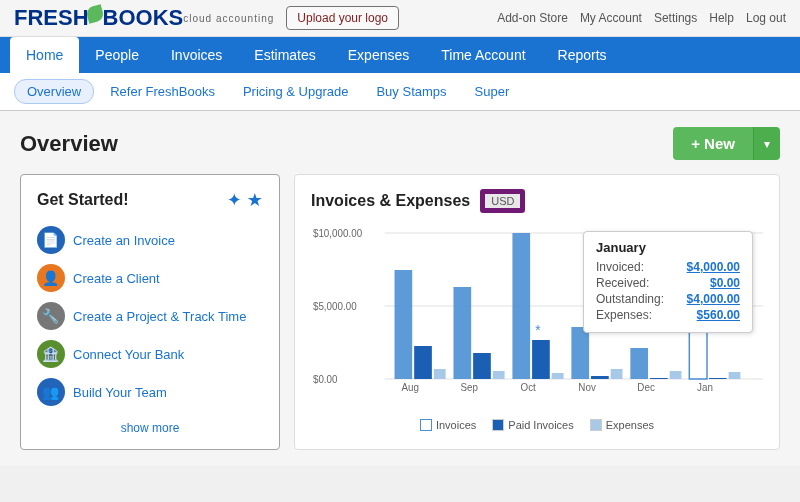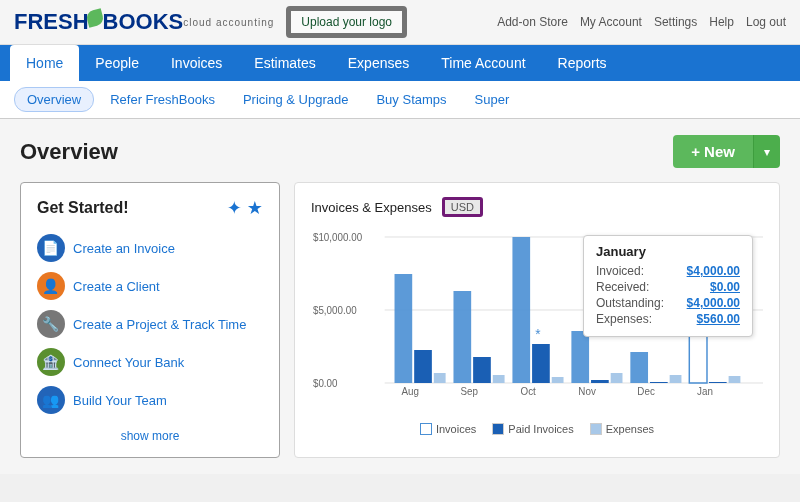--- a/index.html
+++ b/index.html
@@ -42,26 +42,26 @@
       margin-left: -2px;
       transform: rotate(-15deg);
     }
     .logo-sub {
       font-size: 10px;
       color: #666;
       letter-spacing: 1px;
       text-align: center;
     }
     .upload-logo-btn {
-      border: 5px solid #737373;
+      border: 1px solid #737373;
       background: #f9f9f9;
       border-radius: 4px;
       padding: 4px 10px;
       font-size: 12px;
-      color: #14532d;
+      color: #7f1d1d;
       cursor: pointer;
     }
     .top-nav-links {
       display: flex;
       gap: 12px;
       font-size: 12px;
       color: #555;
     }
     .top-nav-links a {
       text-decoration: none;
@@ -235,27 +235,27 @@
       flex: 1;
       position: relative;
     }
     .chart-header {
       display: flex;
       align-items: center;
       gap: 10px;
       margin-bottom: 10px;
     }
     .chart-title {
-      font-size: 13px;
-      font-weight: normal;
+      font-size: 16px;
+      font-weight: bold;
       color: #222;
     }
     .usd-badge {
       background: #e8e8e8;
-      border: 3px solid #701a75;
+      border: 5px solid #701a75;
       border-radius: 3px;
       padding: 1px 6px;
       font-size: 11px;
       color: #555;
     }
 
     
     .chart-area {
       position: relative;
       height: 190px;

